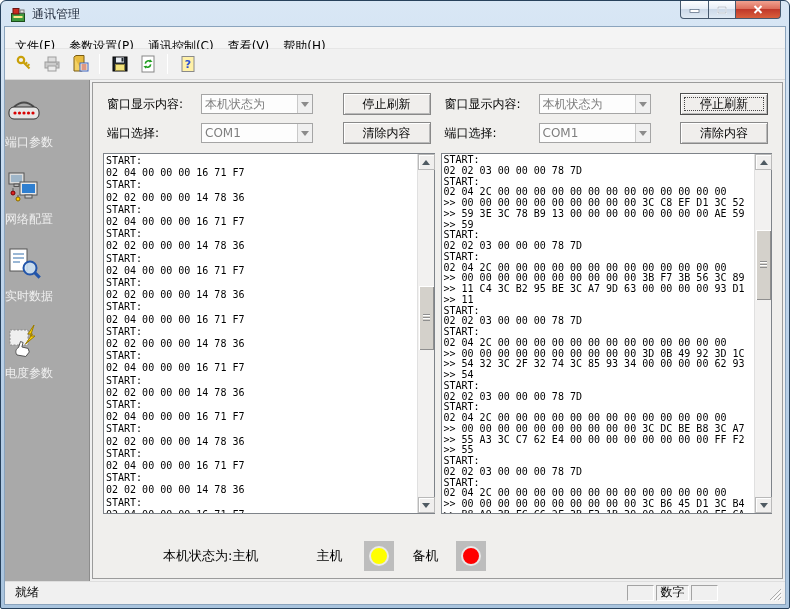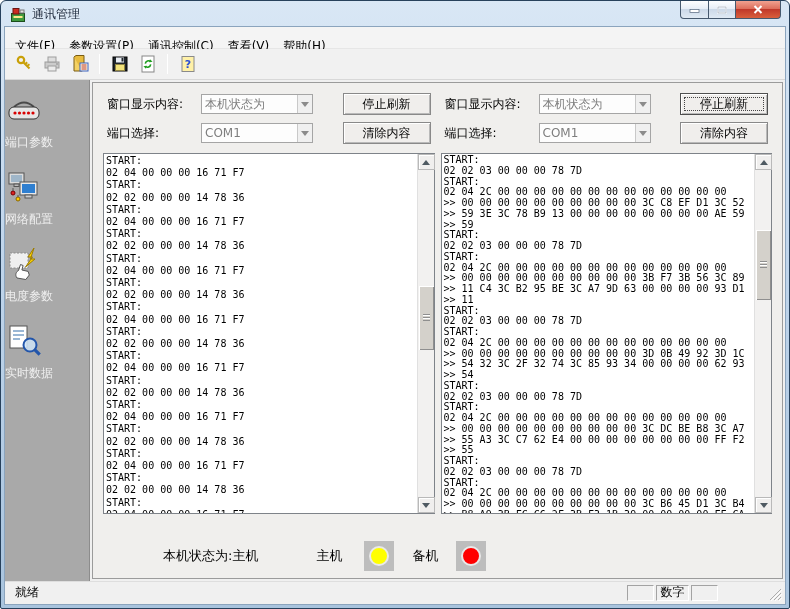--- a/index.html
+++ b/index.html
@@ -216,37 +216,37 @@
                 <circle cx="8" cy="24" r="2" fill="#d22" stroke="#700"></circle>
                 <circle cx="13" cy="30" r="2" fill="#fc0" stroke="#860"></circle>
                 <path d="M8 19 v3 M13 26 v2" stroke="#555"></path>
               </svg>
           </span>
           <span class="sblabel">网络配置</span>
         </div>
         <div class="sbitem">
           <span>
             <svg width="38" height="36" viewBox="0 0 38 36">
-                <rect x="5" y="7" width="18" height="15" fill="#efefef" stroke="#8a8a8a" stroke-dasharray="2 1.5"></rect>
-                <path d="M29 2 l-6 9 h4.5 l-7 10 9.5 -8 h-4.5 z" fill="#ffd500" stroke="#9c7c00"></path>
-                <path d="M12 32 c-2.5-3.5 -0.5-6.5 1.5-7.5 l2-6 2.6 1 -1.2 4.5 6.2 1.4 1.2 3.6 -3.5 4.5 z" fill="#fff" stroke="#555"></path>
-              </svg>
-          </span>
-          <span class="sblabel">电度参数</span>
-        </div>
-        <div class="sbitem">
-          <span>
-            <svg width="38" height="36" viewBox="0 0 38 36">
                 <rect x="5" y="3" width="17" height="22" fill="#fff" stroke="#555"></rect>
                 <path d="M8 8 h11 M8 12 h11 M8 16 h7" stroke="#7aa0c8" stroke-width="1.4"></path>
                 <circle cx="25" cy="22" r="6.5" fill="#cfe4f7" fill-opacity="0.85" stroke="#2255aa" stroke-width="2"></circle>
                 <path d="M29.7 26.7 l5 5" stroke="#2255aa" stroke-width="3.2"></path>
               </svg>
           </span>
           <span class="sblabel">实时数据</span>
+        </div>
+        <div class="sbitem">
+          <span>
+            <svg width="38" height="36" viewBox="0 0 38 36">
+                <rect x="5" y="7" width="18" height="15" fill="#efefef" stroke="#8a8a8a" stroke-dasharray="2 1.5"></rect>
+                <path d="M29 2 l-6 9 h4.5 l-7 10 9.5 -8 h-4.5 z" fill="#ffd500" stroke="#9c7c00"></path>
+                <path d="M12 32 c-2.5-3.5 -0.5-6.5 1.5-7.5 l2-6 2.6 1 -1.2 4.5 6.2 1.4 1.2 3.6 -3.5 4.5 z" fill="#fff" stroke="#555"></path>
+              </svg>
+          </span>
+          <span class="sblabel">电度参数</span>
         </div>
       </div>
 
       <div class="main">
         <div class="panels">
 
           <div class="panel">
             <div class="controls">
               <span class="clabel">窗口显示内容:</span>
               <div class="combo">

